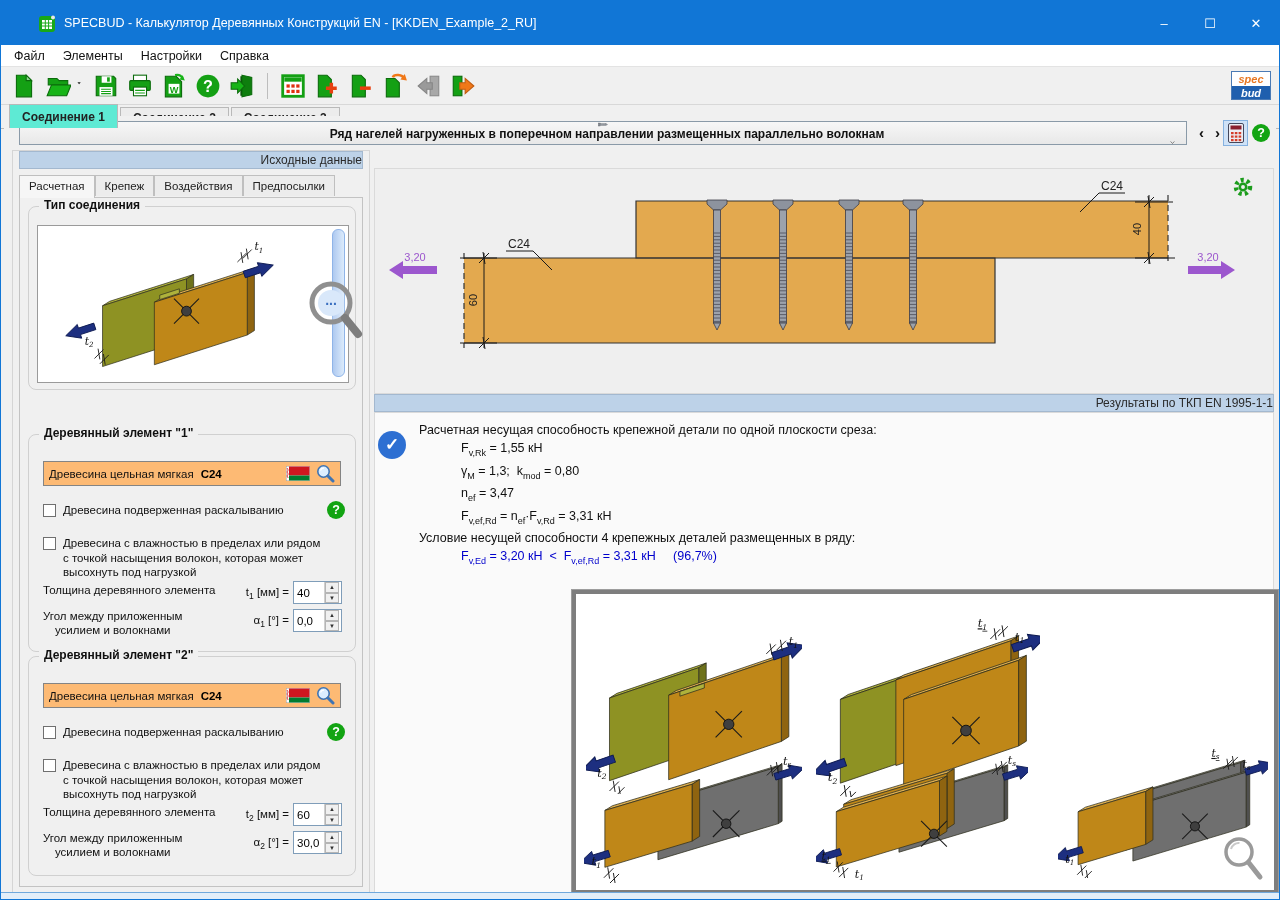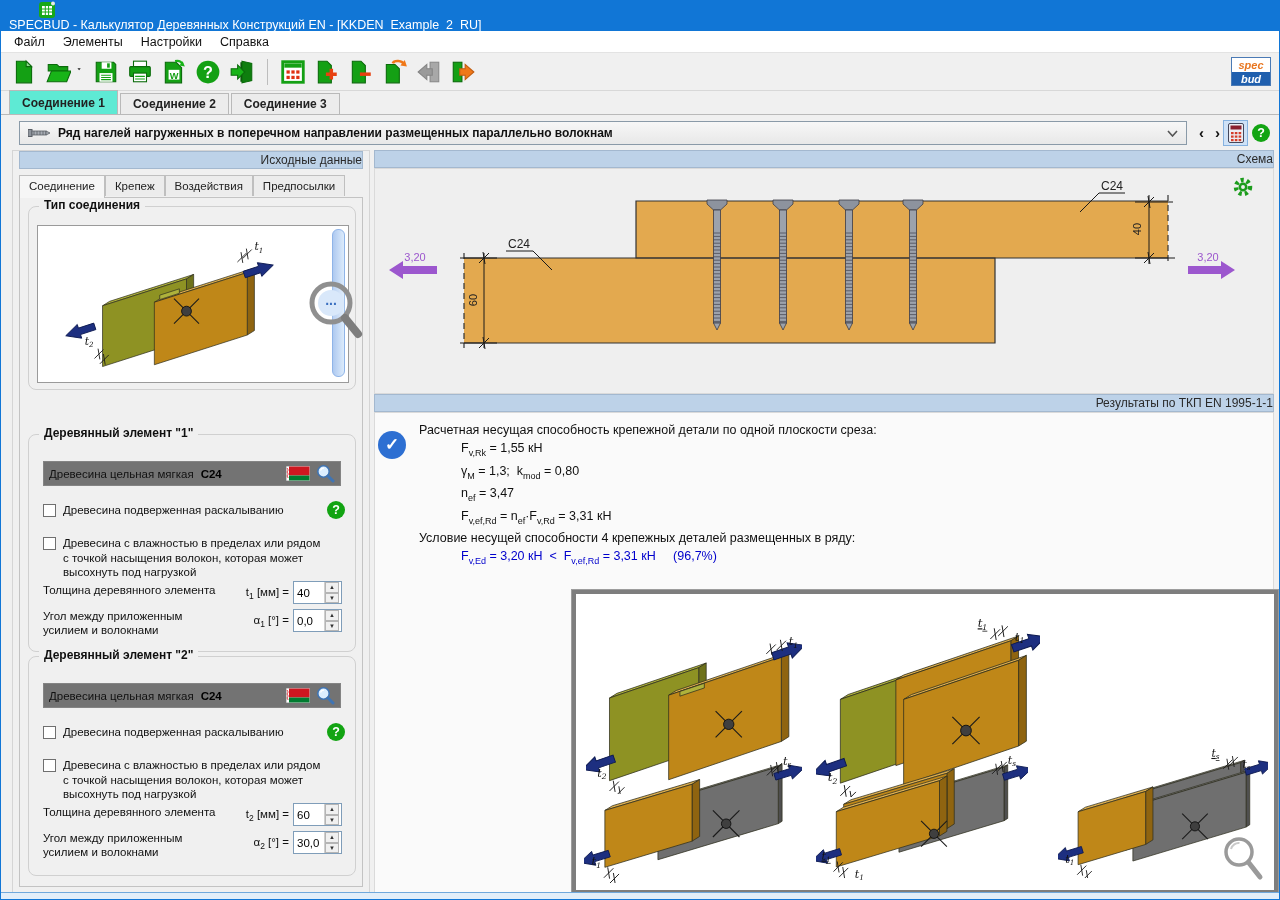--- a/index.html
+++ b/index.html
@@ -1,20 +1,20 @@
 <!DOCTYPE html>
 <html><head>
 <meta charset="utf-8">
 <style>
   * { margin:0; padding:0; box-sizing:border-box; }
   html,body { width:1280px; height:900px; overflow:hidden; }
   body { font-family:"Liberation Sans", sans-serif; background:#f0f0f0; border:1px solid #1176d6; position:relative; }
 
   
-  .titlebar { height:30px; background:#1176d6; display:flex; align-items:flex-start; color:#fff;flex-direction:column; }
+  .titlebar { height:44px; background:#1176d6; display:flex; align-items:center; color:#fff; }
   .app-icon { margin-left:38px; width:17px; height:17px; flex:none; }
   .title-text { margin-left:8px; font-size:12.5px; }
   .win-controls { margin-left:auto; display:flex; height:30px; }
   .win-btn { width:46px; height:30px; display:flex; align-items:center; justify-content:center; color:#fff; font-size:13px; }
 
   
   .menubar { height:22px; background:#ffffff; display:flex; align-items:center; padding-left:4px; border-bottom:1px solid #e3e3e3; }
   .menu-item { font-size:12.5px; color:#111; padding:2px 9px; }
 
   
@@ -29,21 +29,21 @@
   .logo .l-bot { color:#fff; background:#1f5fae; display:block; height:13px; }
 
   
   .tabstrip { height:24px; background:#f0f0f0; display:flex; align-items:flex-end; padding-left:8px; border-bottom:1px solid #b9b9b9; }
   .tab { font-size:12px; font-weight:bold; color:#222; padding:3px 12px 4px 12px; border:1px solid #b9b9b9; border-bottom:none; background:#ececec; margin-right:2px; height:21px; }
   .tab.active { background:#5eead4; height:24px; padding-top:5px; position:relative; z-index:2; }
 
   
   .main { position:absolute; left:3px; right:3px; top:115px; height:778px; background:#f0f0f0; }
 
-  .selector-combo { position:absolute; left:15px; top:5px; width:1168px; height:24px; background:linear-gradient(#f7f7f7,#e8e8e8); border:1px solid #8a9aa8; display:flex; align-items:center; padding:0 8px; }
+  .selector-combo { position:absolute; left:15px; top:5px; width:1168px; height:24px; background:linear-gradient(#f7f7f7,#e8e8e8); border:1px solid #8a9aa8; display:flex; align-items:center; padding:0 8px;flex-direction:column; }
   .selector-combo .sel-text { font-size:12px; font-weight:bold; color:#111; margin-left:8px; }
   .sel-chevron { margin-left:auto; color:#555; font-size:11px; }
   .nav-btn { position:absolute; top:8px; width:15px; height:18px; background:transparent; border:none; font-size:15px; font-weight:bold; color:#111; line-height:16px; text-align:center; }
   .calc-btn { position:absolute; left:1219px; top:4px; width:25px; height:26px; background:#cfe2f7; border:1px solid #86b2e0; display:flex; align-items:center; justify-content:center; }
   .help-round { width:18px; height:18px; border-radius:50%; background:#12a412; color:#fff; font-weight:bold; font-size:12.5px; text-align:center; line-height:18px; }
   .help-top { position:absolute; left:1248px; top:8px; }
 
   .panel-header { position:absolute; height:18px; background:linear-gradient(#coddef,#bdd2e8); background-color:#bdd2e8; border:1px solid #a3b8cf; text-align:right; font-size:12px; color:#2a2a2a; line-height:16px; }
 
   
@@ -62,37 +62,37 @@
   .type-image svg.big { position:absolute; left:2px; top:3px; }
   .scroll-strip { position:absolute; right:3px; top:3px; width:13px; height:148px; border:1px solid #8fb4e8; border-radius:6px; background:linear-gradient(90deg,#aec9f0,#dcebfb); }
   .type-zoom { position:absolute; left:268px; top:50px; width:58px; height:68px; }
 
   .same-wood { position:absolute; left:14px; top:206px; display:flex; gap:7px; width:330px; }
   .cb { width:13px; height:13px; border:1px solid #6f6f6f; background:#fff; flex:none; margin-top:1px; }
   .cb-label { font-size:11.5px; color:#101010; line-height:14.5px; }
 
   .elem-group { height:218px; }
   .g1 { top:236px; } .g2 { top:458px; height:220px; }
-  .material-combo { position:absolute; left:14px; top:26px; width:298px; height:25px; background:#737373; border:1px solid #848484; display:flex; align-items:center; padding:0 5px; }
+  .material-combo { position:absolute; left:14px; top:26px; width:298px; height:25px; background:#fdba74; border:1px solid #848484; display:flex; align-items:center; padding:0 5px; }
   .mat-name { font-size:11.5px; color:#111; }
   .mat-grade { font-size:11.5px; margin-left:7px; color:#000; }
   .flag { margin-left:auto; width:24px; height:15px; flex:none; }
   .mat-mag { margin-left:6px; width:19px; height:19px; flex:none; }
   .cb-row { position:absolute; left:14px; display:flex; gap:7px; width:285px; }
   .r1 { top:68px; } .r2 { top:101px; }
   .g-help { position:absolute; right:10px; top:66px; }
   .field-label { position:absolute; left:14px; font-size:11.5px; color:#101010; line-height:14px; }
   .field-sym { position:absolute; font-size:11.5px; color:#101010; width:66px; text-align:right; }
   .field-sym sub { font-size:8.5px; }
   .spin { position:absolute; left:264px; width:49px; height:23px; border:1px solid #7f9db9; background:#fff; display:flex; }
   .spin input { width:30px; border:none; outline:none; font-size:11.5px; font-family:inherit; padding:1px 3px; }
   .spin-btns { width:15px; display:flex; flex-direction:column; border-left:1px solid #cfcfcf; }
   .spin-btns button { flex:1; font-size:6px; line-height:4px; padding:0; border:1px solid #b5b5b5; background:#f0f0f0; color:#333; }
   .t-row-label { top:148px; } .t-sym { top:151px; left:194px; } .t-spin { top:146px; }
-  .a-row-label { top:174px; } .a-sym { top:179px; left:194px; } .a-spin { top:174px; }
+  .a-row-label { top:174px;text-align:center; } .a-sym { top:179px; left:194px; } .a-spin { top:174px; }
 
   
   .rp-header { left:370px; top:34px; width:900px; }
   .schema-canvas { position:absolute; left:370px; top:52px; width:900px; height:226px; background:#efefef; border:1px solid #dadada; }
   .results-header { left:370px; top:278px; width:900px; }
   .results-body { position:absolute; left:370px; top:296px; width:900px; height:482px; background:#fafafa; border:1px solid #dadada; padding:8px 10px 0 44px; }
   .check-circle { position:absolute; left:3px; top:18px; width:28px; height:28px; border-radius:50%; background:#2d6fd2; color:#fff; font-size:17px; font-weight:bold; text-align:center; line-height:28px; }
   .line { font-size:12.5px; line-height:18px; color:#101010; white-space:pre-wrap; }
   .line.heading { text-underline-offset:2px; }
   .line.formula { padding-left:42px; }
@@ -286,21 +286,21 @@
           <rect x="6.8" y="16" width="2.6" height="2.2"></rect>
           <rect x="10.6" y="16" width="2.6" height="2.2"></rect>
       </g>
     </svg>
   </div>
   <div class="help-round help-top">?</div>
 
   <div class="left-panel">
     <div class="panel-header lp-header">Исходные данные</div>
     <div class="subtabs">
-        <div class="subtab active">Соединение</div>
+        <div class="subtab active">Расчетная</div>
         <div class="subtab">Крепеж</div>
         <div class="subtab">Воздействия</div>
         <div class="subtab">Предпосылки</div>
       </div>
     <div class="tab-page">
 
       <div class="groupbox type-group">
         <div class="group-title">Тип соединения</div>
         <div class="type-image">
           <svg class="big" id="big-type-svg" width="268" height="150" viewBox="0 0 300 152">
@@ -430,21 +430,20 @@
           <span class="spin-btns">
               <button>▲</button>
               <button>▼</button>
             </span>
         </span>
       </div>
 
     </div>
   </div>
 
-  <div class="panel-header rp-header">Схема</div>
   <div class="schema-canvas">
     <svg id="schema-svg" width="898" height="224" viewBox="0 0 898 224">
         <rect x="89" y="89" width="531" height="85" fill="#e3a94f"></rect>
         <rect x="261" y="32" width="532" height="57" fill="#e3a94f"></rect>
         <path d="M89 89H620V174H89" fill="none" stroke="#333" stroke-width="1.2"></path>
         <line x1="89" y1="84" x2="89" y2="179" stroke="#333" stroke-width="1.2" stroke-dasharray="6 4"></line>
         <path d="M793 32H261V89H793" fill="none" stroke="#333" stroke-width="1.2"></path>
         <line x1="793" y1="26" x2="793" y2="94" stroke="#333" stroke-width="1.2" stroke-dasharray="6 4"></line>
         <polygon points="332,31 352,31 352,35 345.5,41 338.5,41 332,35" fill="#8d939e" stroke="#3c3c46" stroke-width="0.8"></polygon>
         <rect x="338.5" y="41" width="7" height="113" fill="#9ca2ac" stroke="#3c3c46" stroke-width="0.8"></rect>

